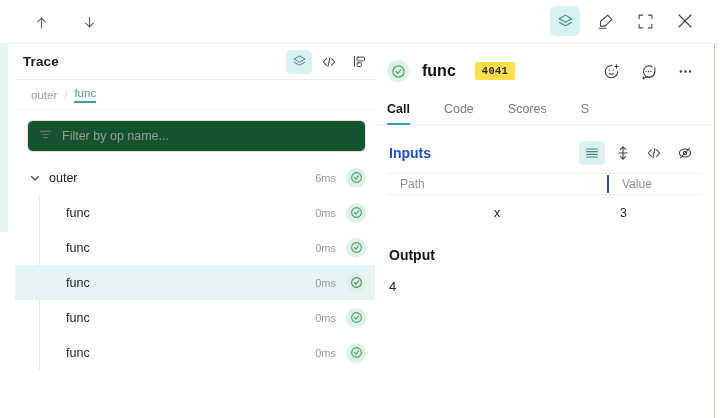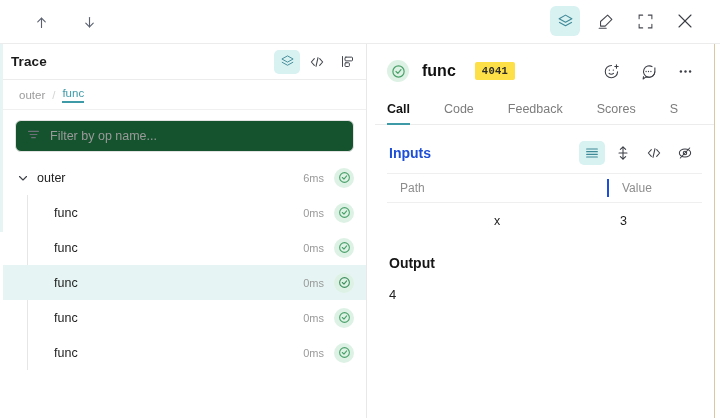--- a/index.html
+++ b/index.html
@@ -21,21 +21,21 @@
     width: 30px; height: 30px; border-radius: 6px;
     display: flex; align-items: center; justify-content: center;
     cursor: pointer; background: transparent;
   }
   .icon-btn svg { display: block; }
   .topbar-right { position: absolute; right: 20px; top: 6px; display: flex; gap: 10px; align-items: center; }
   .icon-btn.active { background: #d8f1f1; }
 
   
   .left-panel {
-    position: absolute; left: 3px; top: 44px; width: 364px; height: 374px;
+    position: absolute; left: 15px; top: 44px; width: 364px; height: 374px;
     background: #fff; border-right: 1px solid #e8e8e8;
   }
   .edge-strip {
     position: absolute; left: 0; top: 44px; width: 8px; height: 188px;
     background: #e6f5f3;
   }
   .trace-header {
     position: relative; height: 36px; border-bottom: 1px solid #ececec;
     display: flex; align-items: center; padding: 0 6px 0 8px;
   }
@@ -119,21 +119,21 @@
   }
 
   .section-head {
     display: flex; align-items: center; padding: 16px 16px 8px 14px;
   }
   .section-title { font-size: 14px; font-weight: 700; color: #1d4ed8; }
   .section-icons { margin-left: auto; display: flex; gap: 5px; align-items: center; }
 
   .kv-table { margin: 0 12px 0 12px; }
   .kv-head {
-    display: flex; height: 30px; align-items: center;
+    display: flex; height: 22px; align-items: center;
     border-top: 1px solid #efefef; border-bottom: 1px solid #efefef;
     font-size: 12px; color: #8d8d8d;
   }
   .kv-col-path { width: 220px; padding-left: 13px; }
   .kv-col-value { padding-left: 13px; border-left: 2px solid #1d4ed8; height: 18px; display:flex; align-items:center; }
   .kv-row { display: flex; height: 36px; align-items: center; font-size: 12.5px; color: #222; }
   .kv-row .kv-p { width: 220px; text-align: center; }
   .kv-row .kv-v { padding-left: 13px; }
 
   .output-block { padding: 16px 0 0 14px; }
@@ -354,21 +354,20 @@
               <circle cx="12" cy="12" r="1.7"></circle>
               <circle cx="18.5" cy="12" r="1.7"></circle>
           </svg>
         </div>
       </div>
     </div>
 
     <div class="tabs">
       <div class="tab active">Call</div>
       <div class="tab">Code</div>
-      <div class="tab">Feedback</div>
       <div class="tab">Scores</div>
       <div class="tab">S</div>
     </div>
 
     <div class="section-head">
       <span class="section-title">Inputs</span>
       <div class="section-icons">
         <div class="hdr-icon active">
           <svg width="16" height="16" viewBox="0 0 24 24" fill="none" stroke="#3f8a97" stroke-width="1.8" stroke-linecap="round">
             <line x1="4" y1="6" x2="20" y2="6"></line>

